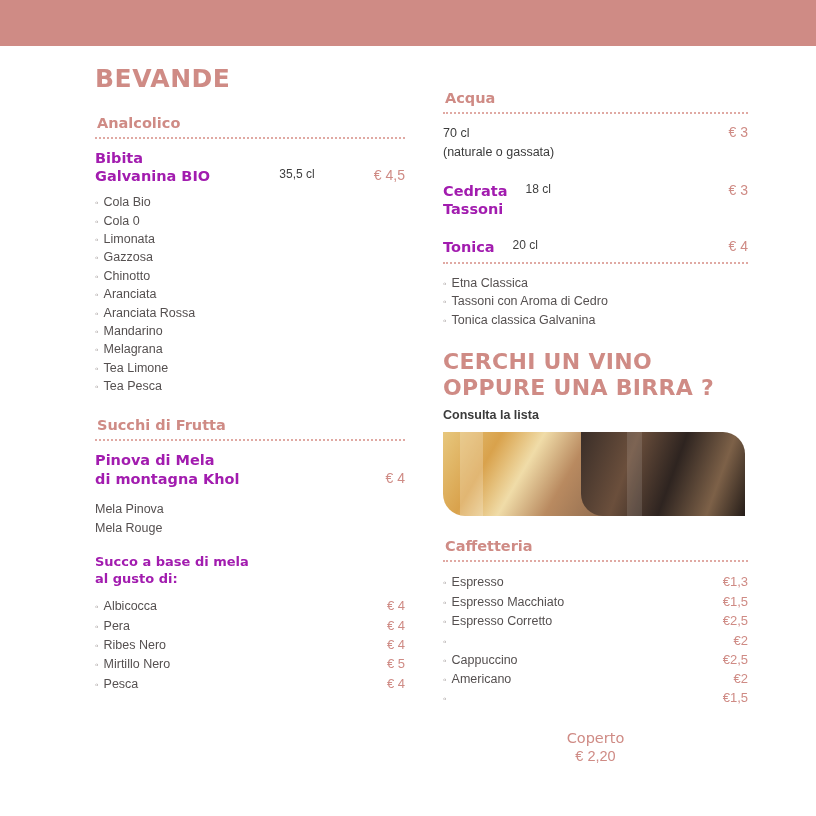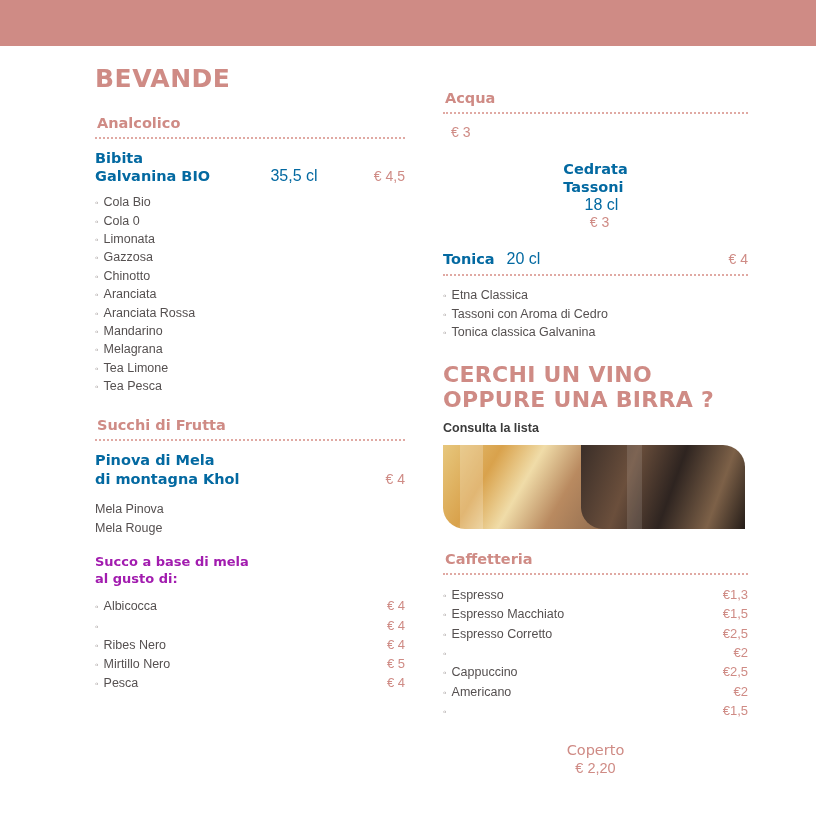--- a/index.html
+++ b/index.html
@@ -61,35 +61,35 @@
     border-bottom: 2px dotted #e0a9a3;
     margin-top: 6px;
     margin-bottom: 10px;
     height: 0;
   }
   .item-block {
     margin-bottom: 4px;
   }
   .item-row {
     display: flex;
-    align-items: center;
+    align-items: flex-start;
     justify-content: space-between;
   }
   .item-name {
     font-size: 14.5px;
     font-weight: bold;
-    color: #0369a1;
+    color: #a21caf;
     line-height: 1.25;
     font-family: "DejaVu Sans", sans-serif;
   }
   .item-size {
-    font-size: 16px;
-    color: #0369a1;
+    font-size: 12px;
+    color: #404040;
     font-weight: normal;
-    margin-left: 12px;
+    margin-left: 18px;
     white-space: nowrap;
   }
   .item-price {
     font-size: 14px;
     color: #cf8b85;
     white-space: nowrap;
     margin-left: 8px;
   }
   ul.bullets {
     list-style: none;
@@ -313,20 +313,21 @@
       <div class="sub-head">al gusto di:</div>
 
       <ul class="bullets">
         <li>
             <span class="bul">◦</span>
             <span class="lbl">Albicocca</span>
             <span class="prc">€ 4</span>
           </li>
         <li>
             <span class="bul">◦</span>
+            <span class="lbl">Pera</span>
             <span class="prc">€ 4</span>
           </li>
         <li>
             <span class="bul">◦</span>
             <span class="lbl">Ribes Nero</span>
             <span class="prc">€ 4</span>
           </li>
         <li>
             <span class="bul">◦</span>
             <span class="lbl">Mirtillo Nero</span>
@@ -341,28 +342,32 @@
     </div>
 
   </div>
 
   <div class="col-right">
 
     <div>
       <div class="section-head">Acqua</div>
       <div class="dotted"></div>
       <div class="acqua-row">
+        <div class="acqua-left">
+          <div>70 cl</div>
+          <div>(naturale o gassata)</div>
+        </div>
         <div class="item-price">€ 3</div>
       </div>
     </div>
 
     <div class="sp20"></div>
 
     <div class="item-block">
-      <div class="item-row" style="align-items:center;flex-direction:column;">
+      <div class="item-row" style="">
         <div>
           <div class="item-name">Cedrata</div>
           <div class="item-name">Tassoni</div>
         </div>
         <div class="item-size">18 cl</div>
         <div style="flex:1"></div>
         <div class="item-price">€ 3</div>
       </div>
     </div>
 

